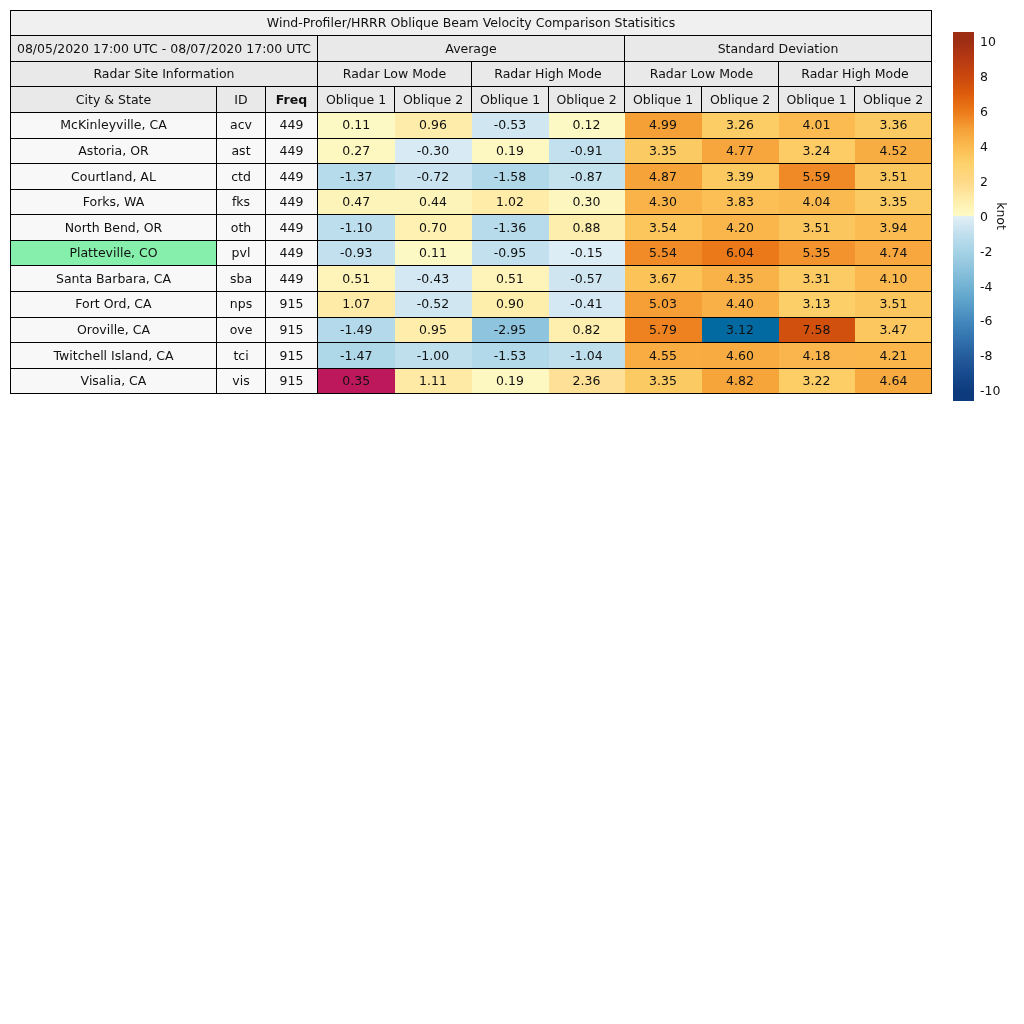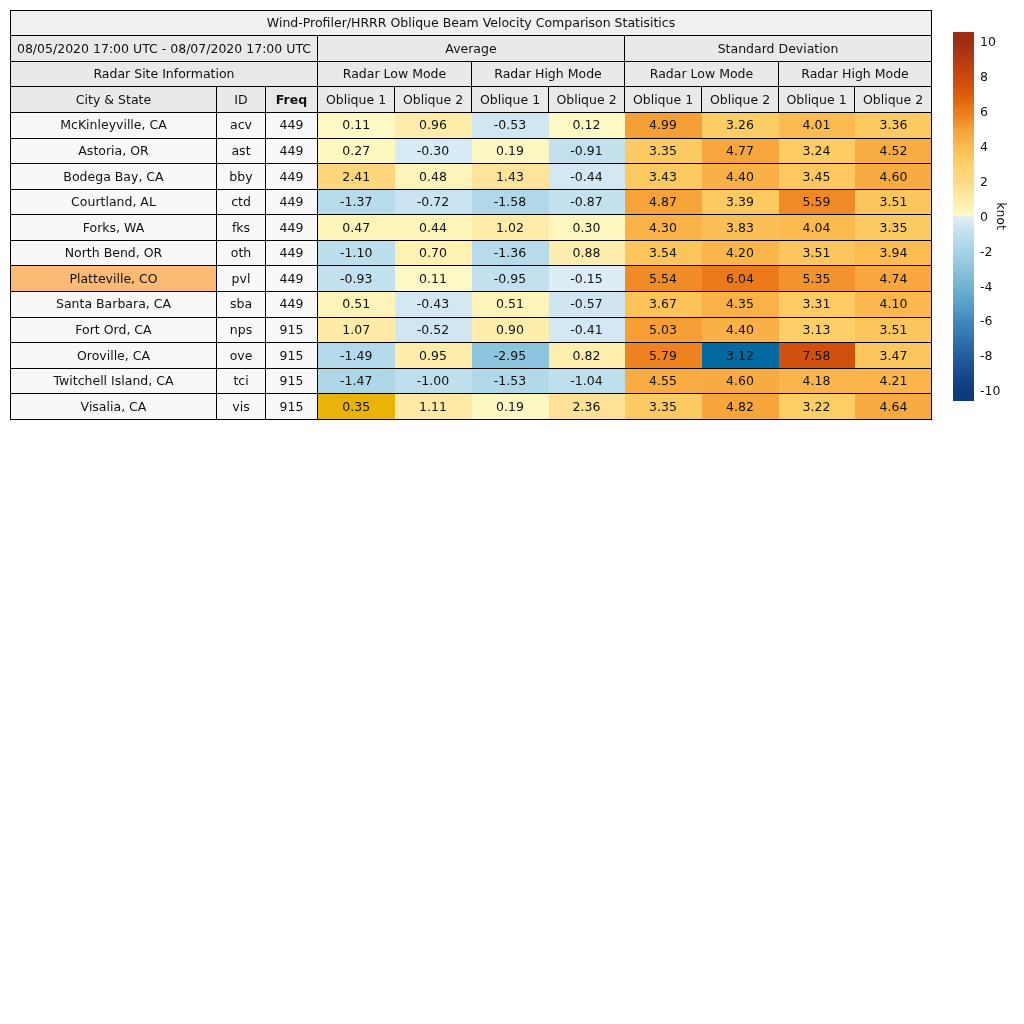--- a/index.html
+++ b/index.html
@@ -111,33 +111,20 @@
           <td class="val" style="background: rgb(253, 247, 192);">0.27</td>
           <td class="val" style="background: rgb(216, 234, 244);">-0.30</td>
           <td class="val" style="background: rgb(253, 248, 194);">0.19</td>
           <td class="val" style="background: rgb(195, 224, 238);">-0.91</td>
           <td class="val" style="background: rgb(252, 202, 98);">3.35</td>
           <td class="val" style="background: rgb(246, 166, 61);">4.77</td>
           <td class="val" style="background: rgb(253, 204, 101);">3.24</td>
           <td class="val last" style="background: rgb(248, 173, 67);">4.52</td>
         </tr>
         <tr>
-          <td class="site" style="background: rgb(248, 248, 248);">Bodega Bay, CA</td>
-          <td class="site" style="background: rgb(248, 248, 248);">bby</td>
-          <td class="site" style="background: rgb(248, 248, 248);">449</td>
-          <td class="val" style="background: rgb(254, 214, 124);">2.41</td>
-          <td class="val" style="background: rgb(253, 244, 185);">0.48</td>
-          <td class="val" style="background: rgb(254, 227, 154);">1.43</td>
-          <td class="val" style="background: rgb(211, 232, 243);">-0.44</td>
-          <td class="val" style="background: rgb(252, 200, 96);">3.43</td>
-          <td class="val" style="background: rgb(249, 176, 70);">4.40</td>
-          <td class="val" style="background: rgb(252, 200, 95);">3.45</td>
-          <td class="val last" style="background: rgb(247, 171, 65);">4.60</td>
-        </tr>
-        <tr>
           <td class="site" style="background: rgb(248, 248, 248);">Courtland, AL</td>
           <td class="site" style="background: rgb(248, 248, 248);">ctd</td>
           <td class="site" style="background: rgb(248, 248, 248);">449</td>
           <td class="val" style="background: rgb(182, 219, 234);">-1.37</td>
           <td class="val" style="background: rgb(202, 227, 240);">-0.72</td>
           <td class="val" style="background: rgb(177, 216, 233);">-1.58</td>
           <td class="val" style="background: rgb(196, 225, 238);">-0.87</td>
           <td class="val" style="background: rgb(246, 164, 58);">4.87</td>
           <td class="val" style="background: rgb(252, 201, 97);">3.39</td>
           <td class="val" style="background: rgb(240, 138, 38);">5.59</td>
@@ -163,21 +150,21 @@
           <td class="val" style="background: rgb(189, 222, 236);">-1.10</td>
           <td class="val" style="background: rgb(254, 241, 178);">0.70</td>
           <td class="val" style="background: rgb(183, 219, 234);">-1.36</td>
           <td class="val" style="background: rgb(254, 238, 173);">0.88</td>
           <td class="val" style="background: rgb(252, 198, 93);">3.54</td>
           <td class="val" style="background: rgb(250, 182, 75);">4.20</td>
           <td class="val" style="background: rgb(252, 198, 94);">3.51</td>
           <td class="val last" style="background: rgb(251, 188, 82);">3.94</td>
         </tr>
         <tr>
-          <td class="site" style="background: #fdba74;">Platteville, CO</td>
+          <td class="site" style="background: #86efac;">Platteville, CO</td>
           <td class="site" style="background: rgb(248, 248, 248);">pvl</td>
           <td class="site" style="background: rgb(248, 248, 248);">449</td>
           <td class="val" style="background: rgb(194, 224, 238);">-0.93</td>
           <td class="val" style="background: rgb(253, 249, 197);">0.11</td>
           <td class="val" style="background: rgb(194, 224, 238);">-0.95</td>
           <td class="val" style="background: rgb(221, 237, 246);">-0.15</td>
           <td class="val" style="background: rgb(240, 139, 39);">5.54</td>
           <td class="val" style="background: rgb(235, 121, 25);">6.04</td>
           <td class="val" style="background: rgb(242, 147, 45);">5.35</td>
           <td class="val last" style="background: rgb(247, 167, 61);">4.74</td>
@@ -231,21 +218,21 @@
           <td class="val" style="background: rgb(191, 223, 237);">-1.04</td>
           <td class="val" style="background: rgb(248, 172, 66);">4.55</td>
           <td class="val" style="background: rgb(247, 171, 65);">4.60</td>
           <td class="val" style="background: rgb(250, 182, 76);">4.18</td>
           <td class="val last" style="background: rgb(250, 181, 75);">4.21</td>
         </tr>
         <tr>
           <td class="site" style="background: rgb(248, 248, 248);">Visalia, CA</td>
           <td class="site" style="background: rgb(248, 248, 248);">vis</td>
           <td class="site" style="background: rgb(248, 248, 248);">915</td>
-          <td class="val" style="background: #eab308;">0.35</td>
+          <td class="val" style="background: #be185d;">0.35</td>
           <td class="val" style="background: rgb(254, 234, 165);">1.11</td>
           <td class="val" style="background: rgb(253, 248, 194);">0.19</td>
           <td class="val" style="background: rgb(254, 225, 150);">2.36</td>
           <td class="val" style="background: rgb(252, 202, 98);">3.35</td>
           <td class="val" style="background: rgb(246, 165, 59);">4.82</td>
           <td class="val" style="background: rgb(253, 205, 102);">3.22</td>
           <td class="val last" style="background: rgb(247, 170, 64);">4.64</td>
         </tr>
       </tbody>
   </table>

